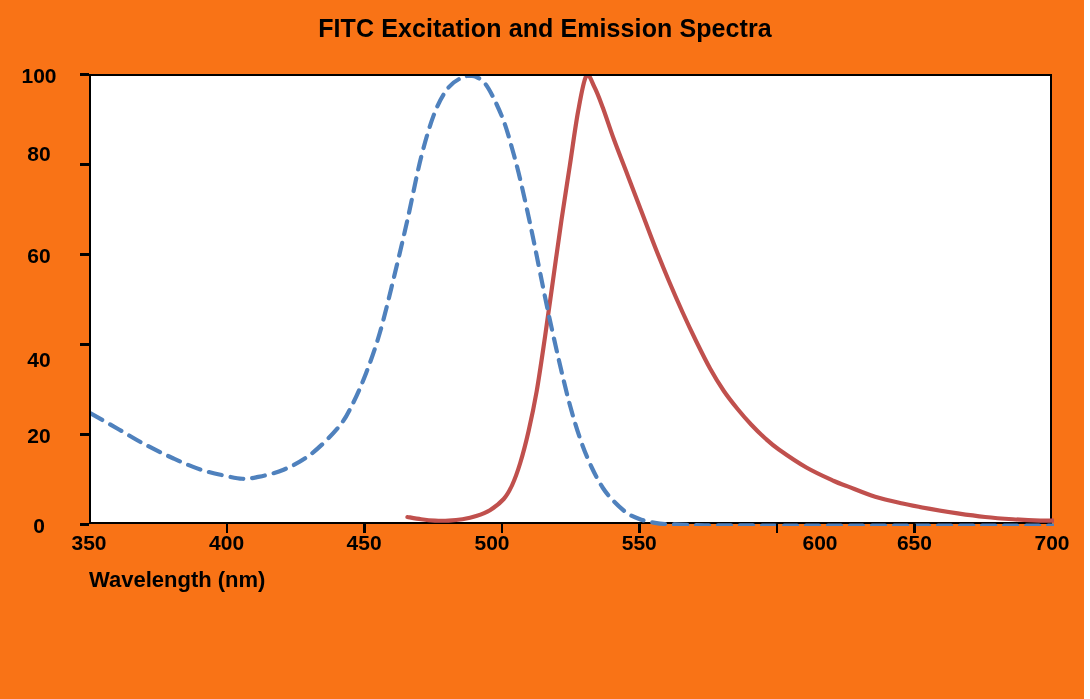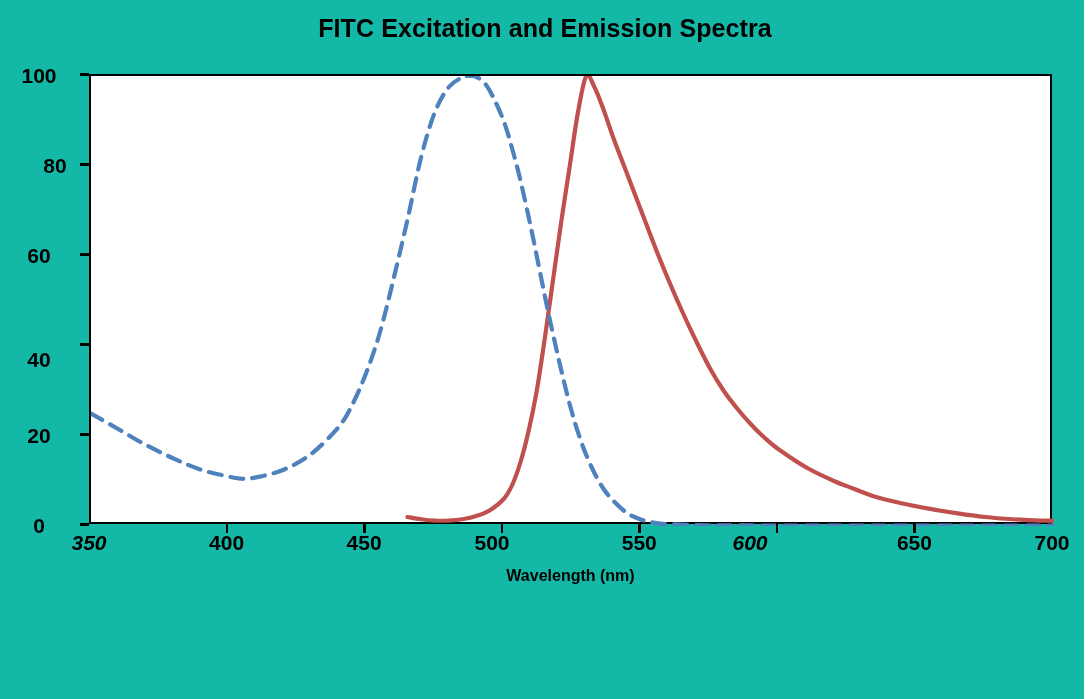--- a/index.html
+++ b/index.html
@@ -5,21 +5,21 @@
 <style>
   html, body {
     margin: 0;
     padding: 0;
     background: #ffffff;
   }
   #page {
     position: relative;
     width: 1084px;
     height: 699px;
-    background: #14b8a6;
+    background: #f97316;
     overflow: hidden;
     font-family: "Liberation Sans", sans-serif;
   }
   #chart-title {
     position: absolute;
     left: 0;
     top: 14px;
     width: 1090px;
     text-align: center;
     font-family: "Liberation Sans", sans-serif;
@@ -99,23 +99,22 @@
     width: 2.5px;
     height: 9px;
     background: #000000;
     margin-left: -1px;
   }
   #x-axis-label {
     position: absolute;
     left: 89px;
     top: 567px;
     width: 963px;
-    text-align: center;
     font-family: "Liberation Sans", sans-serif;
-    font-size: 16px;
+    font-size: 22px;
     font-weight: bold;
     color: #000000;
   }
   #caption {
     position: absolute;
     left: 0;
     top: 632px;
     width: 1090px;
     text-align: center;
     font-family: "Liberation Serif", serif;
@@ -134,44 +133,44 @@
   <div id="y-axis-label">Normalized (%)</div>
   <div id="y-ticks-container">
       <div class="y-tick" style="top: 524px;">0</div>
       <div class="y-tick-mark" style="top: 524px;"></div>
       <div class="y-tick" style="top: 434px;">20</div>
       <div class="y-tick-mark" style="top: 434px;"></div>
       <div class="y-tick" style="top: 336px; margin-top: 12px;">40</div>
       <div class="y-tick-mark" style="top: 344px;"></div>
       <div class="y-tick" style="top: 254px;">60</div>
       <div class="y-tick-mark" style="top: 254px;"></div>
-      <div class="y-tick" style="top: 164px; padding-left: 16px;">80</div>
+      <div class="y-tick" style="top: 152px;">80</div>
       <div class="y-tick-mark" style="top: 164px;"></div>
       <div class="y-tick" style="top: 74px;">100</div>
       <div class="y-tick-mark" style="top: 74px;"></div>
     </div>
 
   <div id="plot-area">
     <svg id="plot-svg" viewBox="0 0 963 450" preserveAspectRatio="none">
       <path id="series-emission" fill="none" stroke="#C0504D" stroke-width="4.2" stroke-linejoin="round" stroke-linecap="round" d="M 316.41 441.00 C 318.71 441.38, 325.59 442.65, 330.17 443.25 C 334.76 443.85, 339.34 444.38, 343.93 444.60 C 348.51 444.83, 353.10 444.83, 357.69 444.60 C 362.27 444.38, 366.86 444.00, 371.44 443.25 C 376.03 442.50, 380.61 441.60, 385.20 440.10 C 389.79 438.60, 394.37 437.10, 398.96 434.25 C 403.54 431.40, 409.05 427.13, 412.71 423.00 C 416.38 418.88, 418.22 415.50, 420.97 409.50 C 423.72 403.50, 426.47 396.00, 429.22 387.00 C 431.97 378.00, 434.73 367.50, 437.48 355.50 C 440.23 343.50, 442.98 330.75, 445.73 315.00 C 448.48 299.25, 451.23 279.75, 453.99 261.00 C 456.74 242.25, 459.49 222.00, 462.24 202.50 C 464.99 183.00, 467.74 162.75, 470.49 144.00 C 473.25 125.25, 476.00 108.00, 478.75 90.00 C 481.50 72.00, 484.25 51.00, 487.00 36.00 C 489.75 21.00, 492.51 4.13, 495.26 0.00 C 498.01 -4.13, 500.76 6.00, 503.51 11.25 C 506.26 16.50, 508.56 22.88, 511.77 31.50 C 514.98 40.13, 518.64 51.75, 522.77 63.00 C 526.90 74.25, 531.94 87.00, 536.53 99.00 C 541.11 111.00, 545.70 123.00, 550.29 135.00 C 554.87 147.00, 559.46 159.38, 564.04 171.00 C 568.63 182.63, 573.21 193.87, 577.80 204.75 C 582.39 215.62, 586.97 226.13, 591.56 236.25 C 596.14 246.38, 600.73 256.13, 605.31 265.50 C 609.90 274.88, 614.49 284.25, 619.07 292.50 C 623.66 300.75, 628.24 308.25, 632.83 315.00 C 637.41 321.75, 642.00 327.38, 646.59 333.00 C 651.17 338.63, 655.76 343.88, 660.34 348.75 C 664.93 353.63, 669.51 358.13, 674.10 362.25 C 678.69 366.38, 680.98 368.63, 687.86 373.50 C 694.74 378.38, 706.20 386.25, 715.37 391.50 C 724.54 396.75, 736.01 401.85, 742.89 405.00 C 749.76 408.15, 749.76 407.77, 756.64 410.40 C 763.52 413.02, 774.99 417.90, 784.16 420.75 C 793.33 423.60, 802.50 425.48, 811.67 427.50 C 820.84 429.52, 830.01 431.25, 839.19 432.90 C 848.36 434.55, 857.53 436.05, 866.70 437.40 C 875.87 438.75, 885.04 440.02, 894.21 441.00 C 903.39 441.98, 912.56 442.65, 921.73 443.25 C 930.90 443.85, 942.36 444.38, 949.24 444.60 C 956.12 444.83, 960.71 444.60, 963.00 444.60"></path>
       <path id="series-excitation" fill="none" stroke="#4F81BD" stroke-width="4.2" stroke-linejoin="round" stroke-linecap="round" stroke-dasharray="13 9" d="M 0.00 337.50 C 4.59 340.13, 18.34 348.00, 27.51 353.25 C 36.69 358.50, 45.86 364.13, 55.03 369.00 C 64.20 373.88, 73.37 378.38, 82.54 382.50 C 91.71 386.63, 100.89 390.75, 110.06 393.75 C 119.23 396.75, 130.69 399.00, 137.57 400.50 C 144.45 402.00, 146.74 402.60, 151.33 402.75 C 155.91 402.90, 158.21 402.90, 165.09 401.40 C 171.96 399.90, 183.43 397.65, 192.60 393.75 C 201.77 389.85, 210.94 385.13, 220.11 378.00 C 229.29 370.88, 240.75 359.25, 247.63 351.00 C 254.51 342.75, 256.80 337.50, 261.39 328.50 C 265.97 319.50, 270.56 309.00, 275.14 297.00 C 279.73 285.00, 284.31 272.25, 288.90 256.50 C 293.49 240.75, 298.07 221.25, 302.66 202.50 C 307.24 183.75, 311.83 164.25, 316.41 144.00 C 321.00 123.75, 325.59 99.00, 330.17 81.00 C 334.76 63.00, 339.34 47.63, 343.93 36.00 C 348.51 24.38, 353.10 17.02, 357.69 11.25 C 362.27 5.48, 367.77 3.23, 371.44 1.35 C 375.11 -0.52, 377.40 0.08, 379.70 0.00 C 381.99 -0.08, 382.91 -0.23, 385.20 0.90 C 387.49 2.02, 390.70 3.52, 393.45 6.75 C 396.21 9.98, 398.50 13.88, 401.71 20.25 C 404.92 26.63, 409.50 36.38, 412.71 45.00 C 415.92 53.63, 418.22 62.25, 420.97 72.00 C 423.72 81.75, 426.01 90.00, 429.22 103.50 C 432.43 117.00, 437.02 138.00, 440.23 153.00 C 443.44 168.00, 445.73 180.00, 448.48 193.50 C 451.23 207.00, 453.53 219.00, 456.74 234.00 C 459.95 249.00, 464.07 267.75, 467.74 283.50 C 471.41 299.25, 475.08 315.00, 478.75 328.50 C 482.42 342.00, 486.09 354.00, 489.75 364.50 C 493.42 375.00, 497.09 383.63, 500.76 391.50 C 504.43 399.38, 508.10 406.13, 511.77 411.75 C 515.43 417.38, 518.64 420.98, 522.77 425.25 C 526.90 429.52, 531.94 434.32, 536.53 437.40 C 541.11 440.47, 545.70 442.13, 550.29 443.70 C 554.87 445.27, 559.46 446.10, 564.04 446.85 C 568.63 447.60, 570.92 447.82, 577.80 448.20 C 584.68 448.57, 596.14 448.91, 605.31 449.10 C 614.49 449.29, 619.07 449.25, 632.83 449.32 C 646.59 449.40, 669.51 449.51, 687.86 449.55 C 706.20 449.59, 719.96 449.55, 742.89 449.55 C 765.81 449.55, 797.91 449.55, 825.43 449.55 C 852.94 449.55, 885.04 449.55, 907.97 449.55 C 930.90 449.55, 953.83 449.55, 963.00 449.55"></path>
     </svg>
   </div>
 
   <div id="x-ticks-container">
-      <div class="x-tick" style="left: 89px; font-style: italic;">350</div>
+      <div class="x-tick" style="left: 89px;">350</div>
       <div class="x-tick" style="left: 226.571px;">400</div>
       <div class="x-tick-mark" style="left: 226.571px;"></div>
       <div class="x-tick" style="left: 364.143px;">450</div>
       <div class="x-tick-mark" style="left: 364.143px;"></div>
       <div class="x-tick" style="left: 492px;">500</div>
       <div class="x-tick-mark" style="left: 501.714px;"></div>
       <div class="x-tick" style="left: 639.286px;">550</div>
       <div class="x-tick-mark" style="left: 639.286px;"></div>
-      <div class="x-tick" style="left: 750px; font-style: italic;">600</div>
+      <div class="x-tick" style="left: 820px;">600</div>
       <div class="x-tick-mark" style="left: 776.857px;"></div>
       <div class="x-tick" style="left: 914.429px;">650</div>
       <div class="x-tick-mark" style="left: 914.429px;"></div>
       <div class="x-tick" style="left: 1052px;">700</div>
     </div>
   <div id="x-axis-label">Wavelength (nm)</div>
 
 </div>
 
 </body></html>

